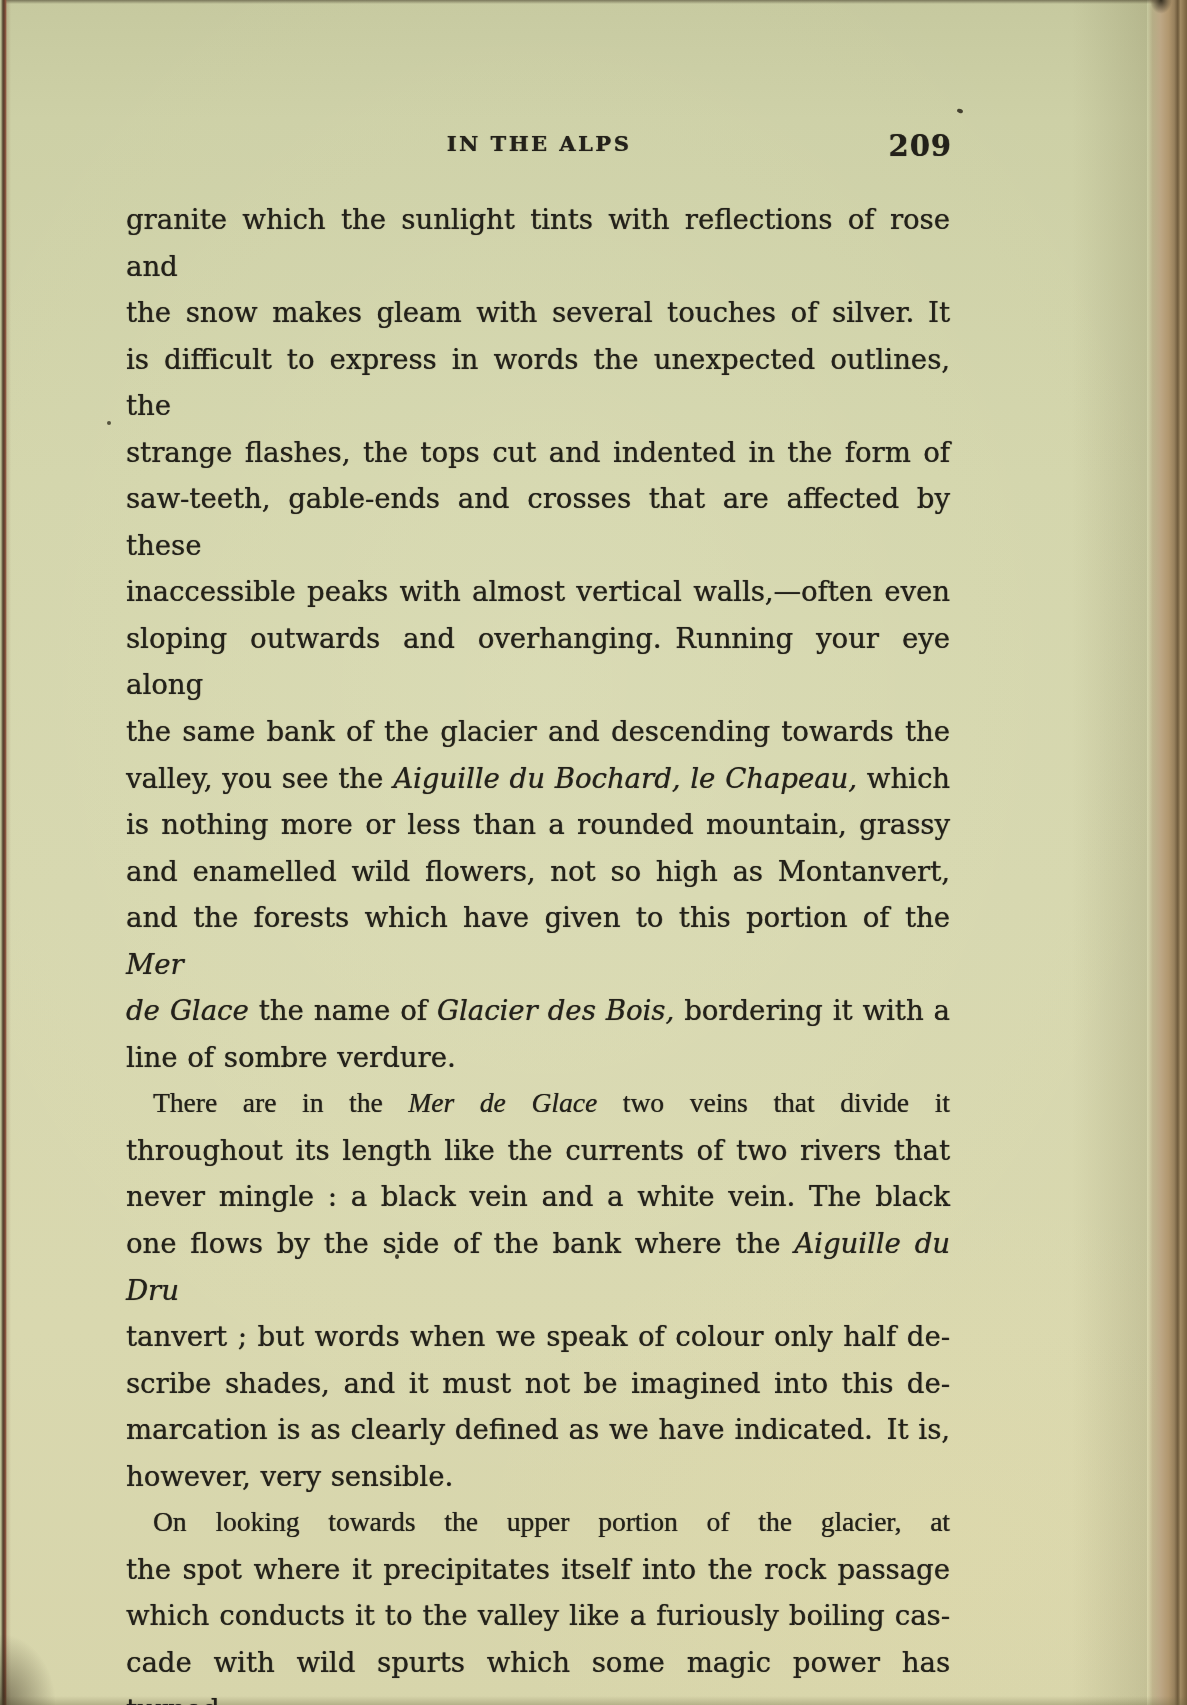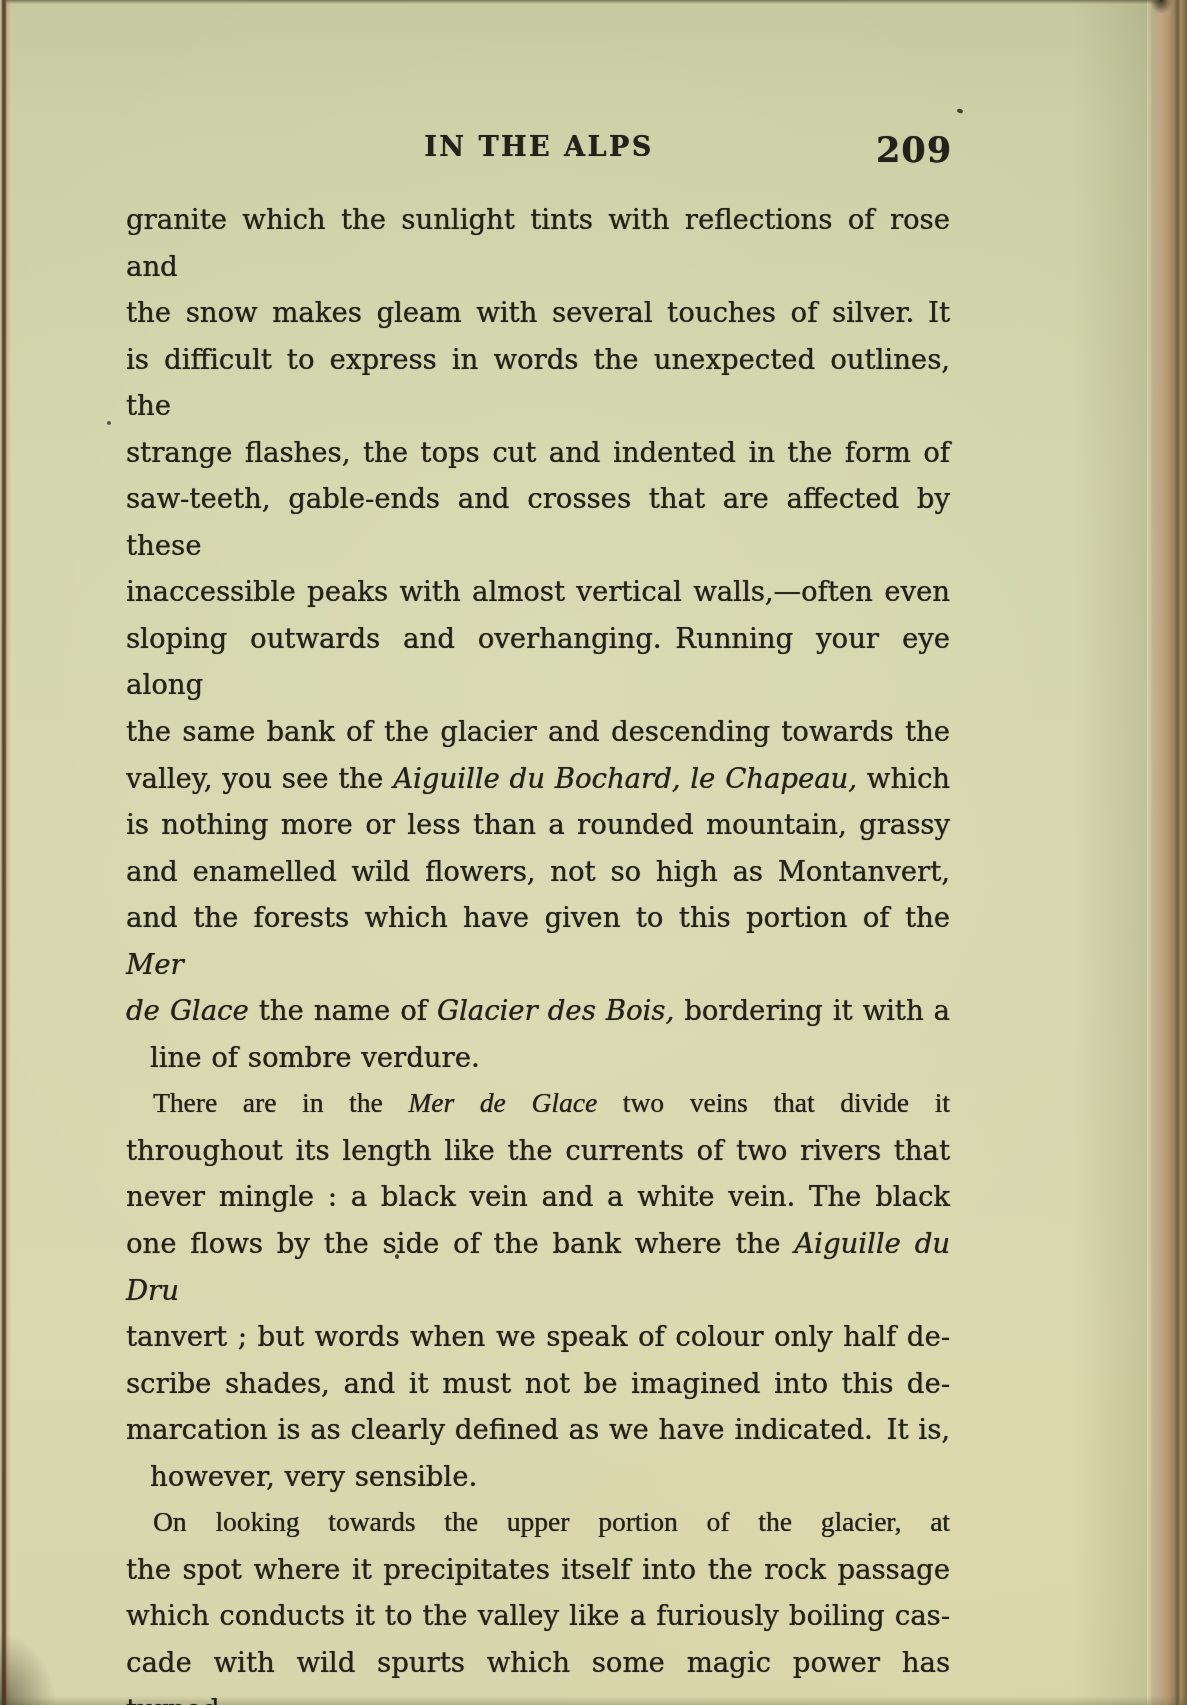--- a/index.html
+++ b/index.html
@@ -50,37 +50,37 @@
     background: radial-gradient(ellipse at 50% 0%, rgba(28,24,14,0.85), rgba(28,24,14,0) 65%);
   }
   .speck { position: absolute; border-radius: 50%; }
   .speck.s1 { left: 957px; top: 109px; width: 6px; height: 4px; background: #444130; transform: rotate(18deg); }
   .speck.s2 { left: 107px; top: 421px; width: 4px; height: 4px; background: rgba(62,60,42,0.85); }
   .speck.s3 { left: 395px; top: 1254px; width: 4px; height: 5px; background: #3e3b2b; }
   
   .header { position: absolute; left: 126px; top: 129px; width: 826px; height: 40px; }
   .running-title {
     position: absolute; left: 50%; top: 2px; transform: translateX(-50%);
-    font-size: 27px; font-weight: bold; letter-spacing: 2.5px; white-space: nowrap;
+    font-size: 21px; font-weight: bold; letter-spacing: 2.5px; white-space: nowrap;
     text-shadow: 0 0 1px rgba(35,32,22,0.55), 0.5px 0.4px 0 rgba(35,32,22,0.35);
   }
   .page-number {
     position: absolute; right: 0; top: 0;
-    font-size: 35px; font-weight: bold; letter-spacing: 1px;
+    font-size: 29px; font-weight: bold; letter-spacing: 1px;
     text-shadow: 0 0 1px rgba(35,32,22,0.55), 0.5px 0.4px 0 rgba(35,32,22,0.35);
   }
   
   .textblock {
     position: absolute; left: 126px; top: 196px; width: 824px;
     font-size: 27.5px; line-height: 46.55px;
     text-shadow: 0 0 1px rgba(35,32,22,0.60), 0.5px 0.4px 0 rgba(35,32,22,0.35);
     word-spacing: 1px;
   }
   .line { text-align: justify; text-align-last: justify; white-space: normal; }
-  .line.short { text-align-last: left; margin-left: 24px; }
+  .line.short { text-align-last: left; }
   .line.indent { text-indent: 27px; font-family: Liberation Serif, serif; }
   .it { font-style: italic; }
 </style>
 </head>
 <body>
 
 <div class="scan">
   <div class="edge-top"></div>
   <div class="curve-shade"></div>
   <div class="edge-right"></div>

